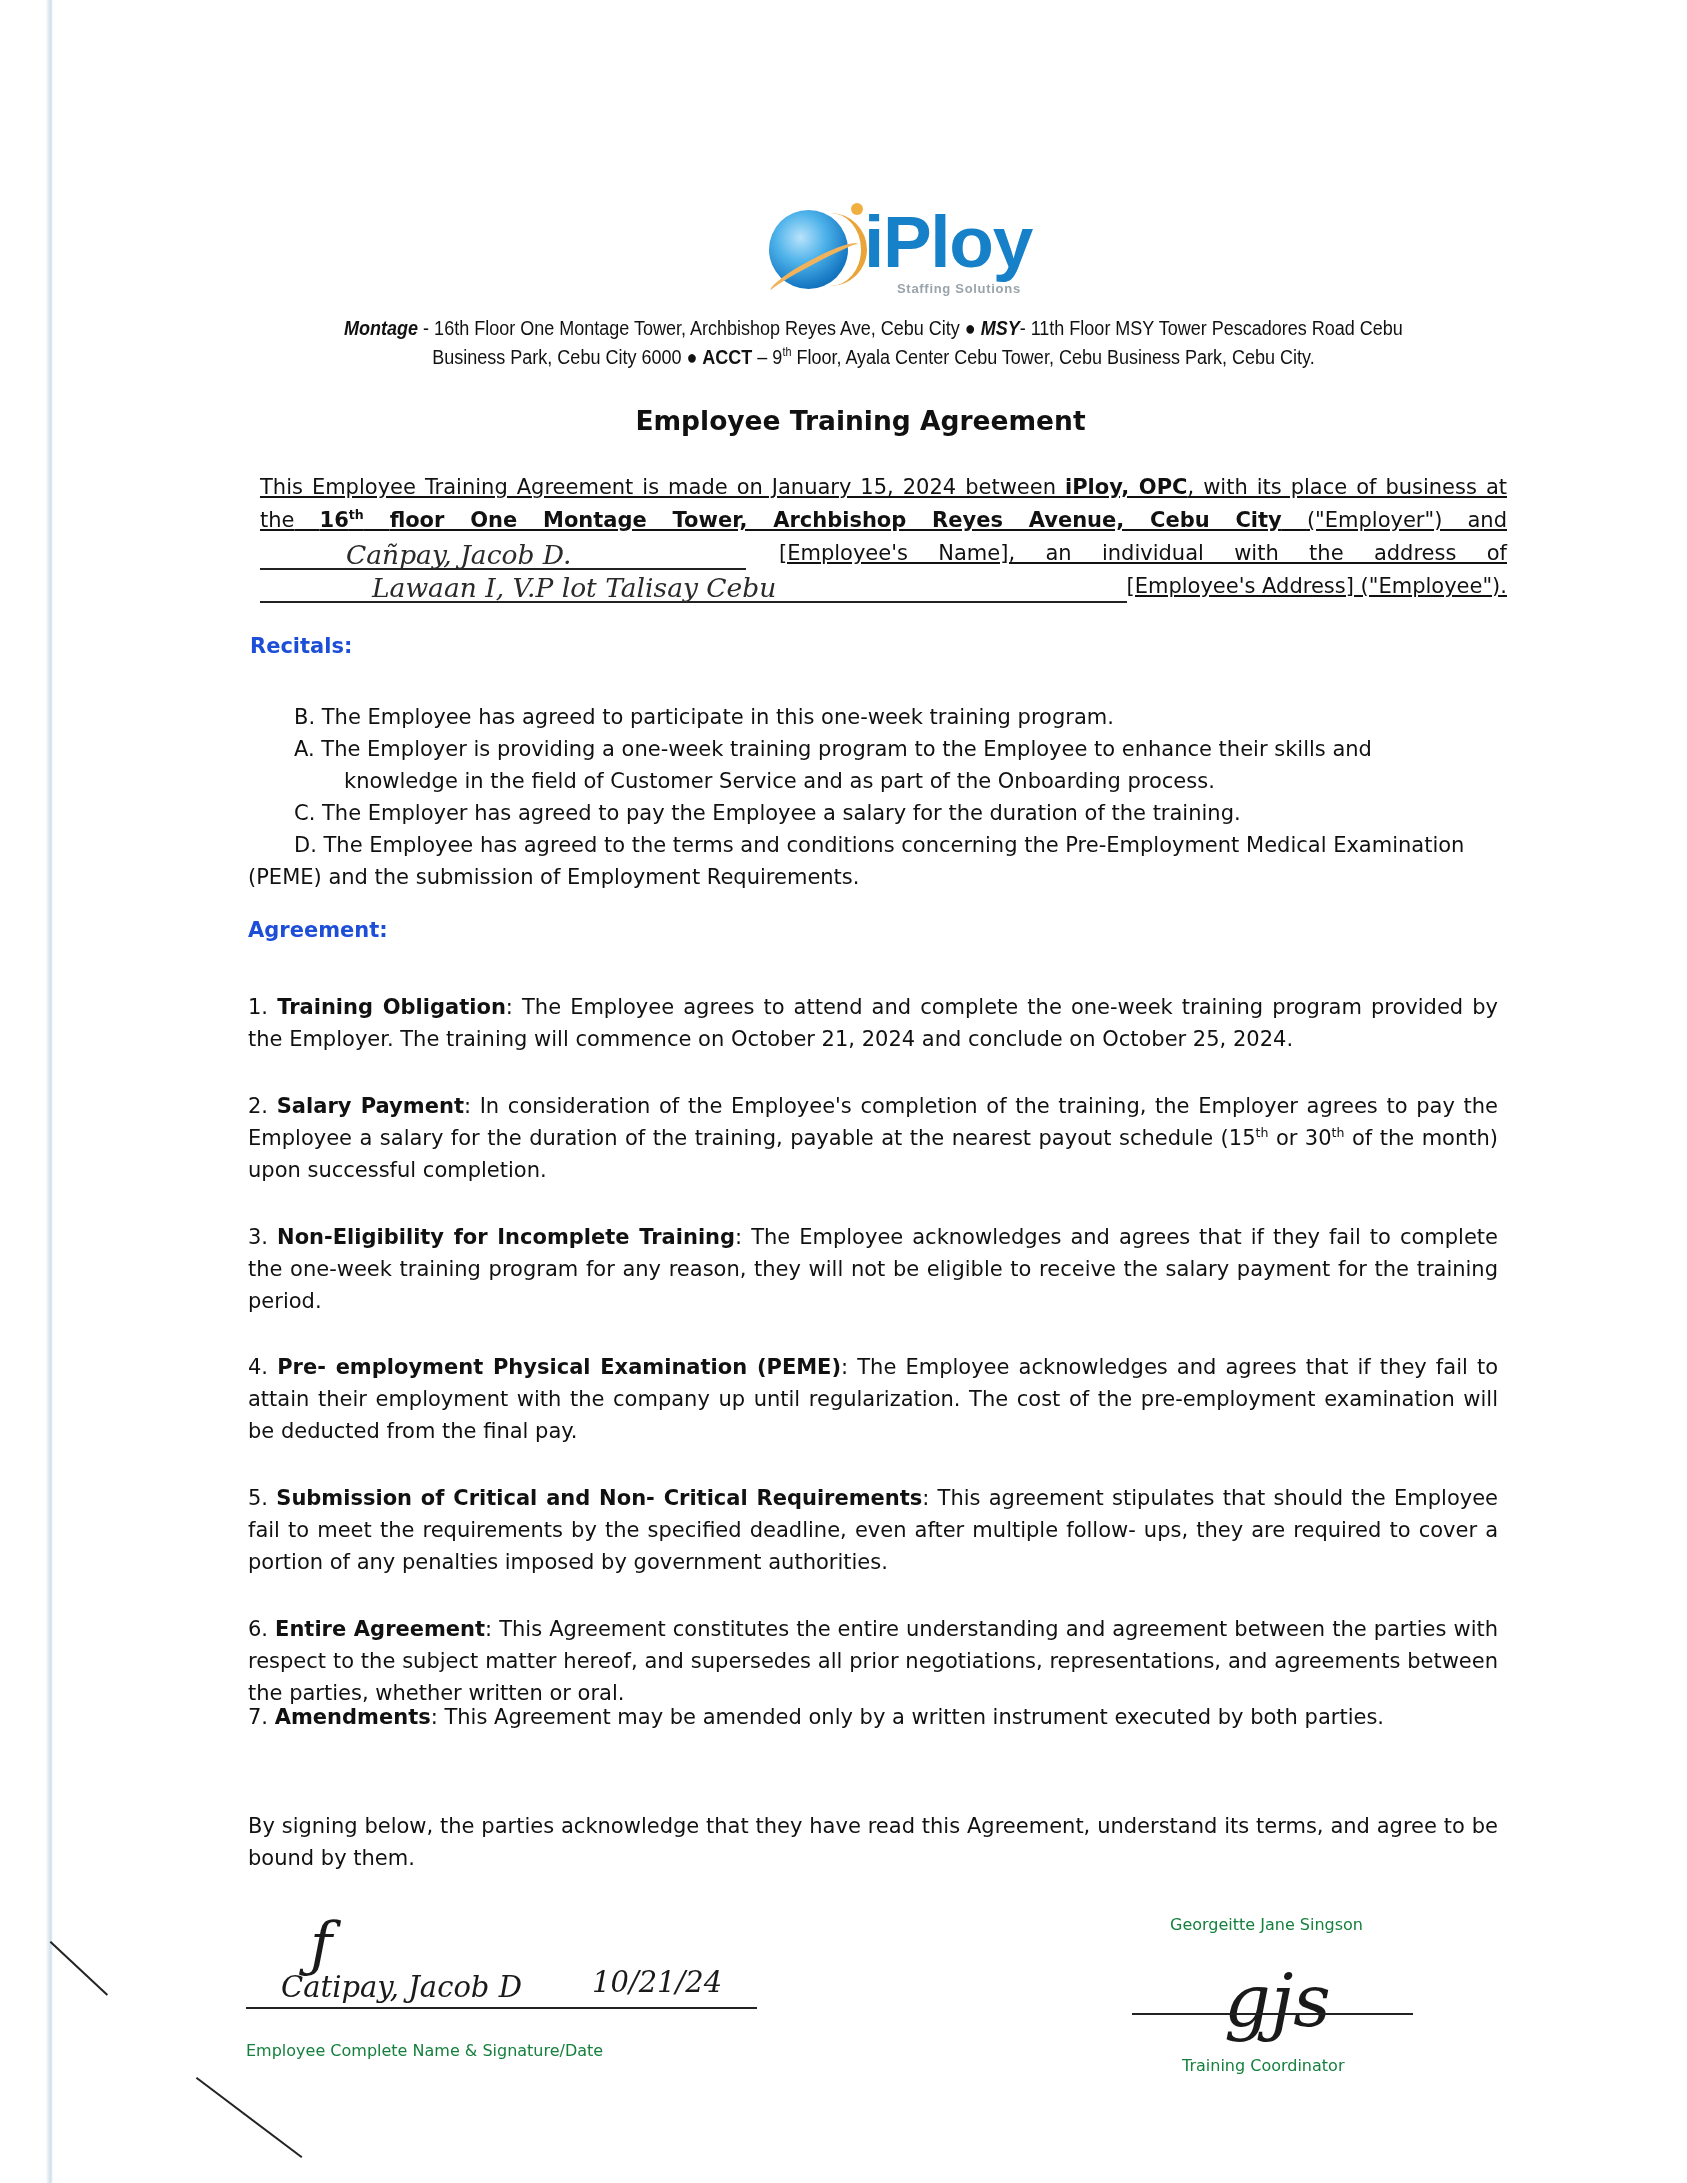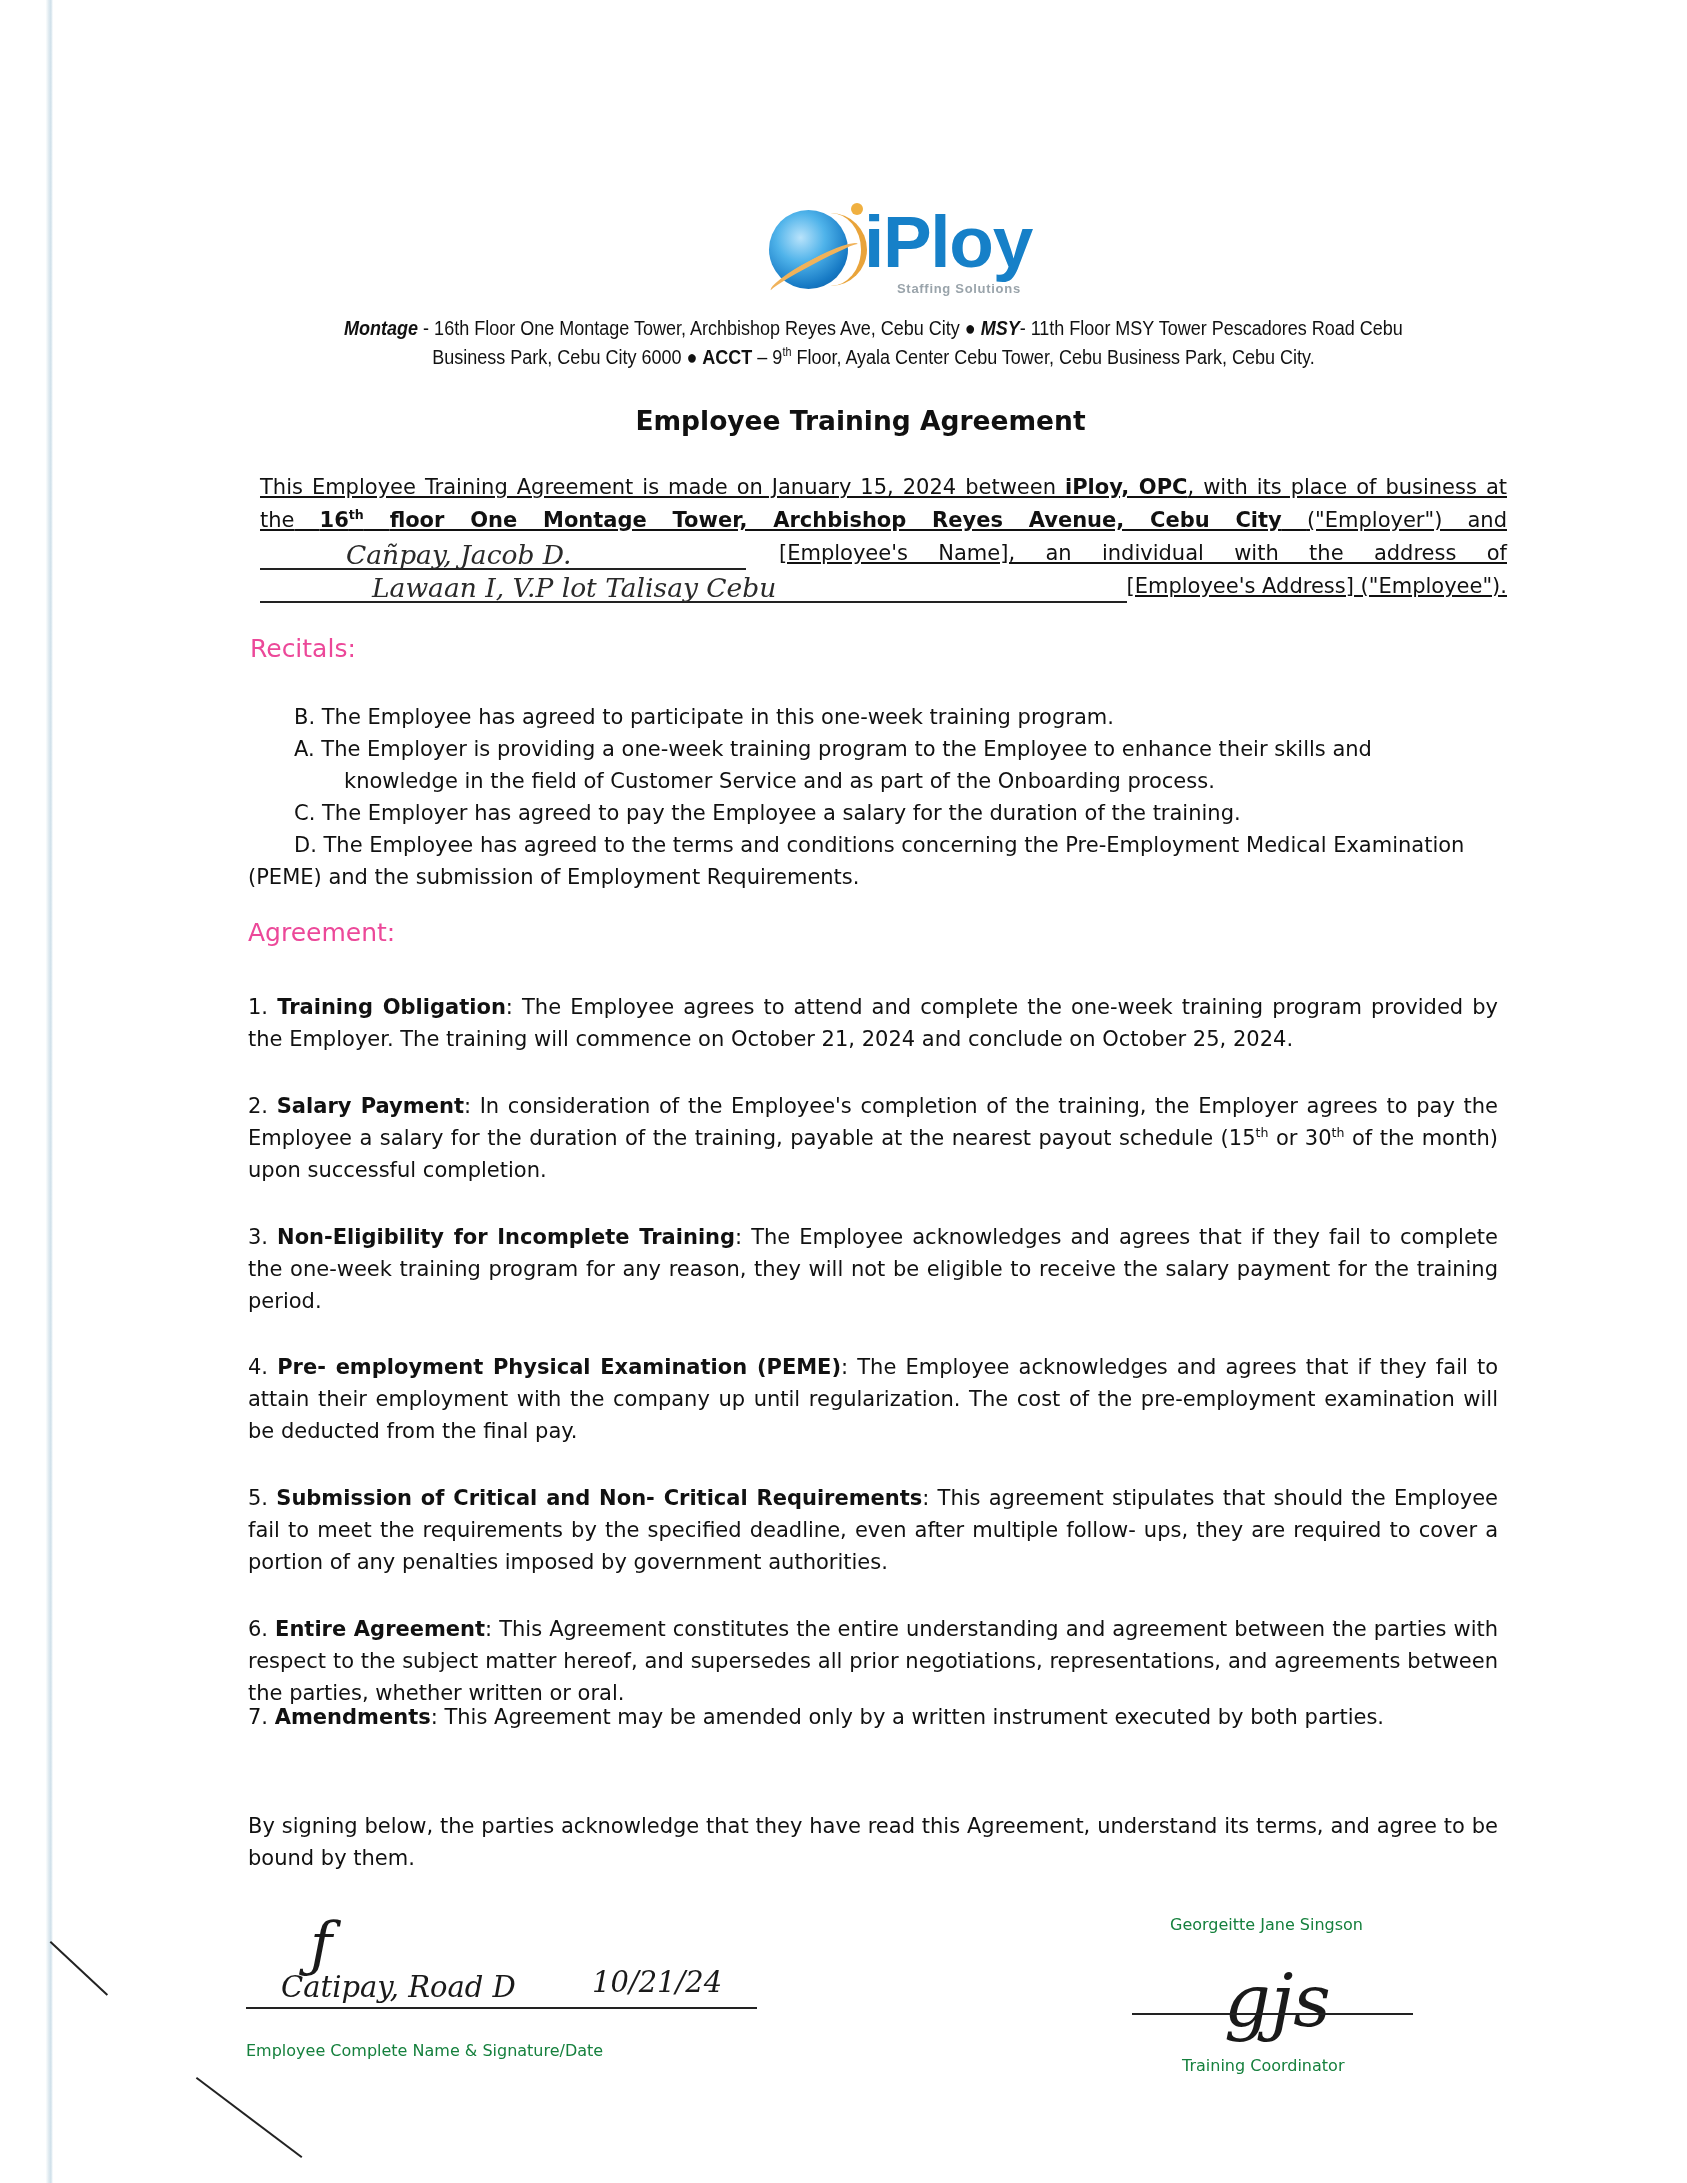--- a/index.html
+++ b/index.html
@@ -41,21 +41,21 @@
   }
 
   .body-text { font-family:"DejaVu Sans", sans-serif; font-size:21px; color:#111; }
   .intro { position:absolute; left:260px; top:471px; width:1247px; line-height:33px; text-align:justify;text-decoration:underline; }
   .intro .line { display:block; white-space:nowrap; }
   .intro .just { text-align:justify; text-align-last:justify; white-space:normal; }
   .hw { font-family:"DejaVu Serif", serif; font-style:italic; font-size:26.5px; color:#2a2a2a; }
   .fill-line { display:inline-block; border-bottom:2px solid #222; vertical-align:baseline; position:relative; }
   .fill-line .hw { position:absolute; left:40px; bottom:-2.6px; white-space:nowrap;margin-left:46px; }
 
-  .heading { position:absolute; font-family:"DejaVu Sans", sans-serif; font-weight:normal; font-size:25px; color:#ec4899; }
+  .heading { position:absolute; font-family:"DejaVu Sans", sans-serif; font-weight:bold; font-size:21px; color:#1d4ed8; }
 
   .recitals { position:absolute; left:294px; top:701px; width:1207px; line-height:32px; }
   .recital { margin:0; }
   .recital .cont { padding-left:50px; display:block; }
 
   .clause { position:absolute; left:248px; width:1250px; line-height:32px; text-align:justify; }
   .clause b { font-weight:bold; }
 
   .sig-label { position:absolute; font-family:"DejaVu Sans", sans-serif; font-size:16px; color:#15803d; white-space:nowrap; }
   .sig-line { position:absolute; height:2px; background:#222; }
@@ -138,21 +138,21 @@
   <span>6.</span> <b>Entire Agreement</b><span>: This Agreement constitutes the entire understanding and agreement between the parties with respect to the subject matter hereof, and supersedes all prior negotiations, representations, and agreements between the parties, whether written or oral.</span>
 </div>
 
 <div class="clause body-text" style="top:1701px;">
   <span>7.</span> <b>Amendments</b><span>: This Agreement may be amended only by a written instrument executed by both parties.</span>
 </div>
 
 <div class="clause body-text" style="top:1810px;">By signing below, the parties acknowledge that they have read this Agreement, understand its terms, and agree to be bound by them.</div>
 
 <div class="initials" style="left:310px; top:1909px; font-size:60px;">ƒ</div>
-<div class="signature" style="left:281px; top:1970px;">Catipay, Road D</div>
+<div class="signature" style="left:281px; top:1970px;">Catipay, Jacob D</div>
 <div class="signature" style="left:592px; top:1965px;">10/21/24</div>
 <div class="sig-line" style="left:246px; top:2007px; width:318px;"></div>
 <div class="sig-line" style="left:564px; top:2007px; width:193px;"></div>
 <div class="sig-label" style="left:246px; top:2041px;">Employee Complete Name &amp; Signature/Date</div>
 
 <div class="sig-label" style="left:1170px; top:1915px;">Georgeitte Jane Singson</div>
 <div class="initials" style="left:1224px; top:1958px;">gjs</div>
 <div class="sig-line" style="left:1132px; top:2013px; width:281px;"></div>
 <div class="sig-label" style="left:1182px; top:2056px;">Training Coordinator</div>
 

